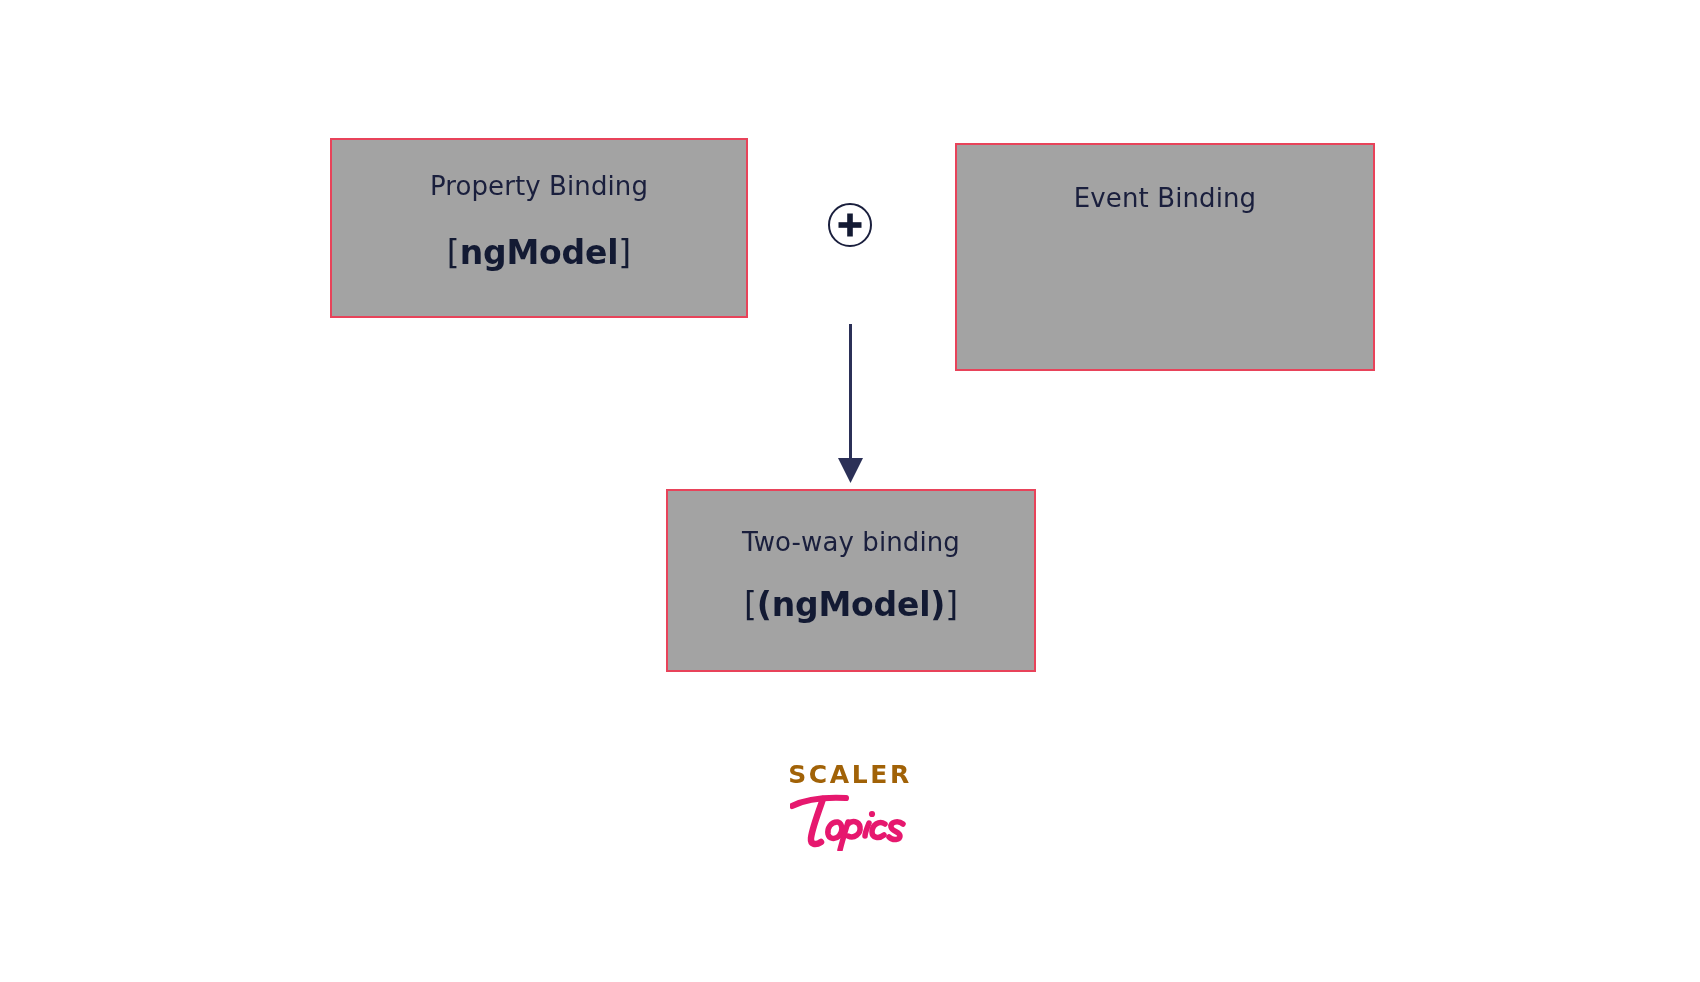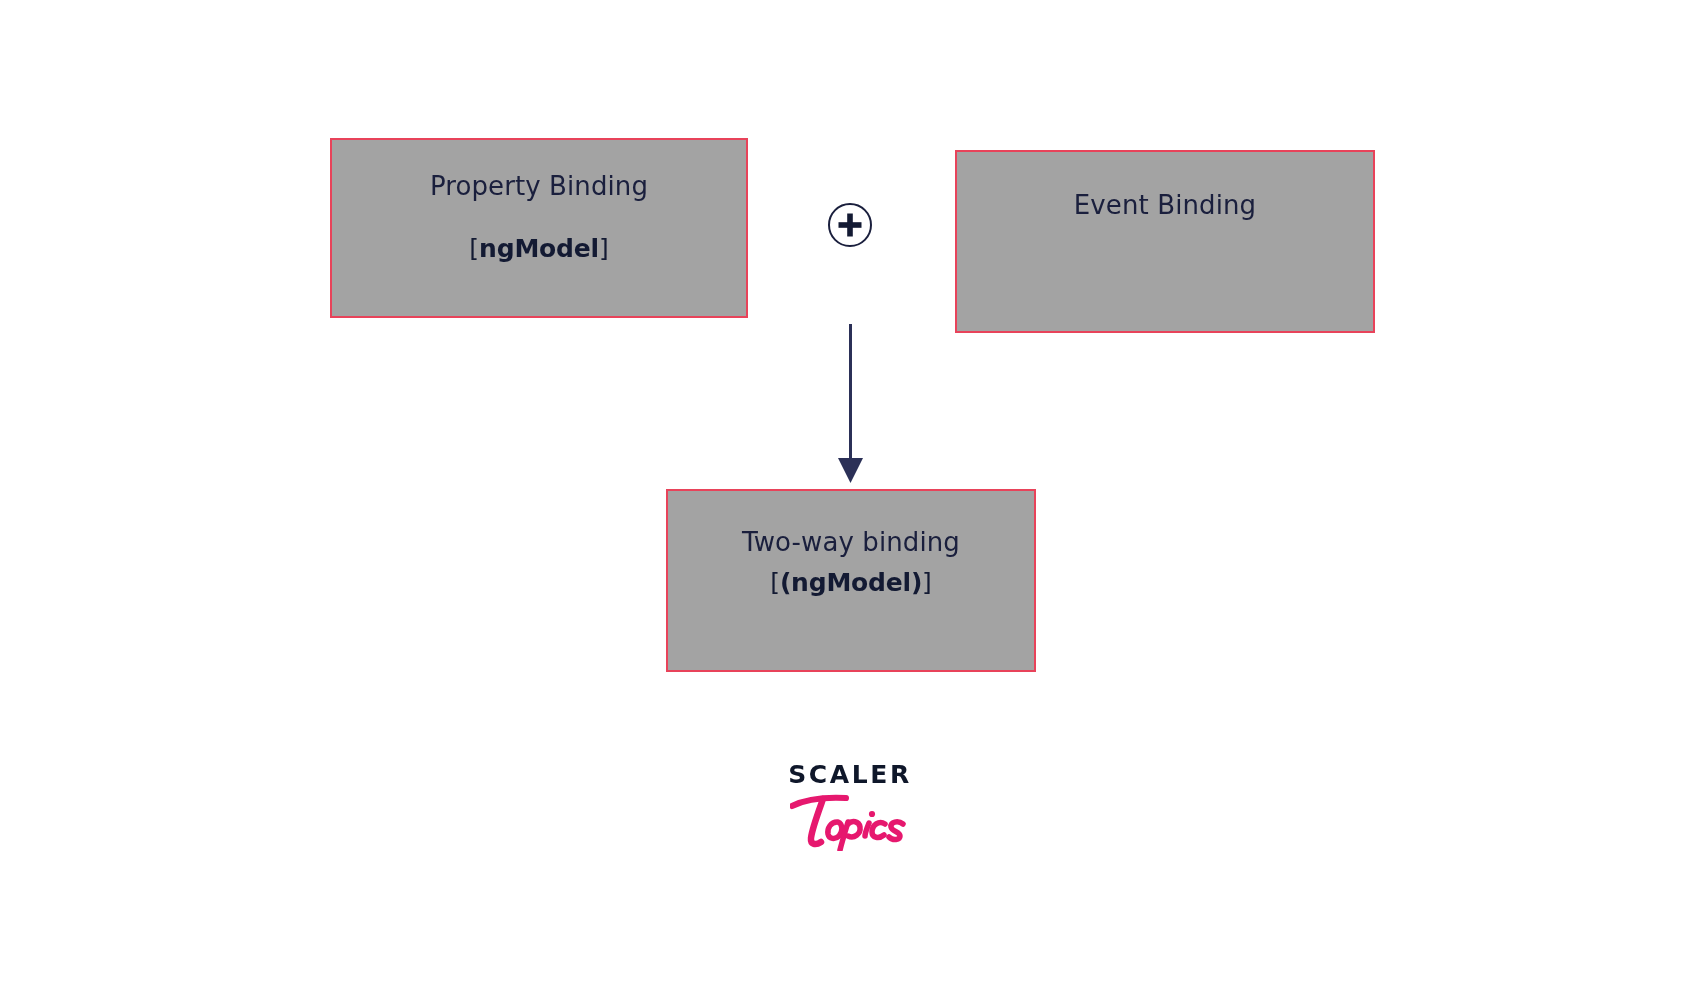--- a/index.html
+++ b/index.html
@@ -33,21 +33,21 @@
     font-family: "DejaVu Sans", sans-serif;
     font-size: 26px;
     font-weight: 400;
     color: #1a1f3d;
     letter-spacing: 0.1px;
     white-space: nowrap;
     line-height: 1;
   }
   .box-code {
     font-family: "DejaVu Sans", sans-serif;
-    font-size: 25px;
+    font-size: 33px;
     color: #131a33;
     white-space: nowrap;
     line-height: 1;
   }
   .box-code .brk {
     font-weight: 400;
   }
   .box-code .bld {
     font-weight: 700;
     letter-spacing: -0.2px;
@@ -55,32 +55,32 @@
 
   
   #box-property {
     left: 330px;  top: 138px;
     width: 418px; height: 180px;
   }
   #box-property .box-title { margin-top: 33px; }
   #box-property .box-code  { margin-top: 37px; }
 
   #box-event {
-    left: 955px;  top: 150px;
-    width: 420px; height: 183px;
+    left: 955px;  top: 143px;
+    width: 420px; height: 228px;
   }
   #box-event .box-title { margin-top: 40px; }
   #box-event .box-code  { margin-top: 37px; }
 
   #box-twoway {
     left: 666px;  top: 489px;
     width: 370px; height: 183px;
   }
   #box-twoway .box-title { margin-top: 38px; }
-  #box-twoway .box-code  { margin-top: 15px; }
+  #box-twoway .box-code  { margin-top: 33px; }
 
   
   #plus-node {
     position: absolute;
     left: 827px;
     top: 202px;
     width: 46px;
     height: 46px;
   }
   #plus-node svg { display: block; }
@@ -102,21 +102,21 @@
     top: 762px;
     width: 160px;
     height: 98px;
     text-align: center;
   }
   #logo-scaler {
     font-family: "DejaVu Sans", sans-serif;
     font-size: 25px;
     font-weight: 700;
     letter-spacing: 2.6px;
-    color: #0f172a;
+    color: #a16207;
     line-height: 1;
     white-space: nowrap;
   }
   #logo-topics {
     margin-top: 2px;
     line-height: 1;
   }
   #logo-topics svg { display: block; margin: 0 auto; }
 </style>
 </head>

